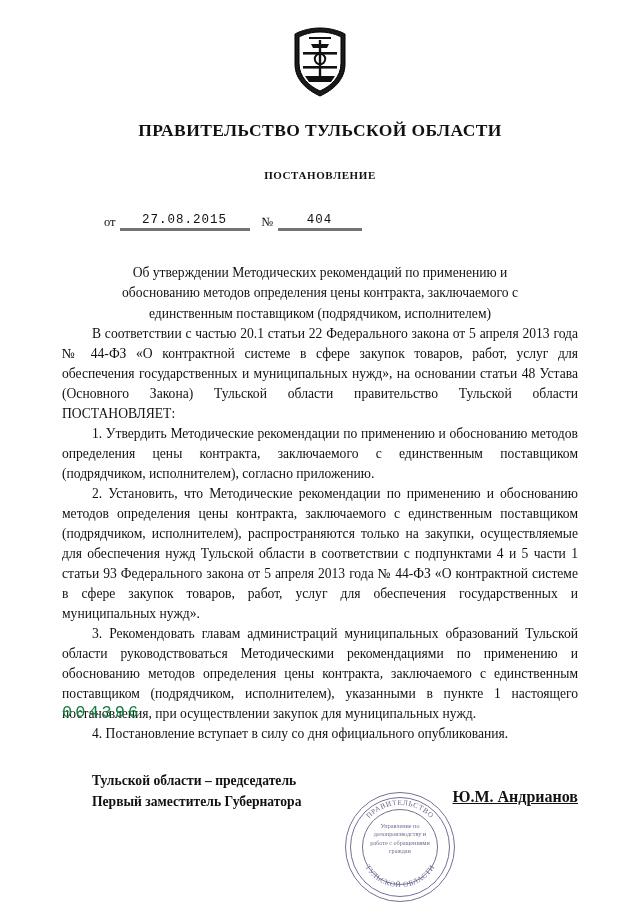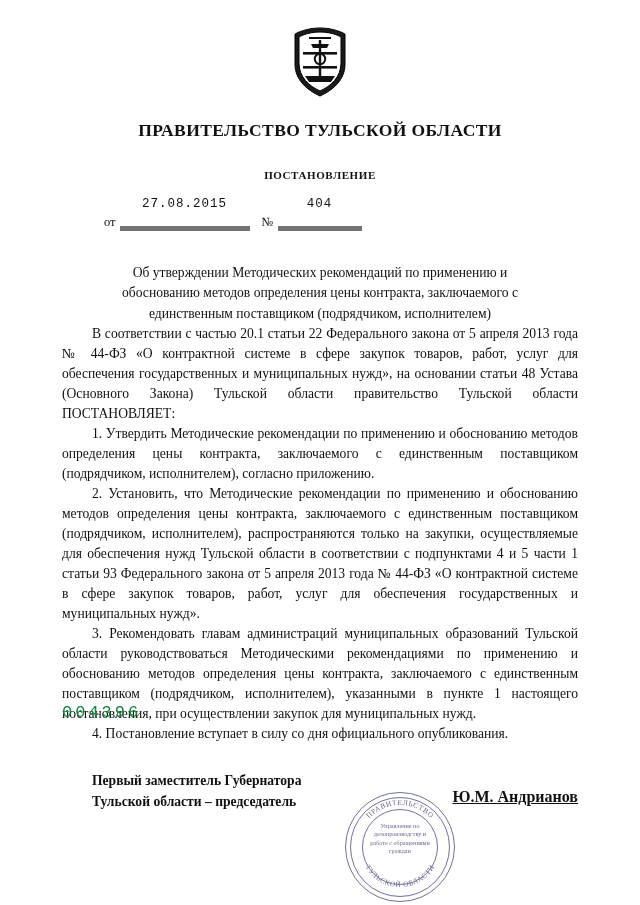--- a/index.html
+++ b/index.html
@@ -59,26 +59,26 @@
     display: flex;
     align-items: flex-end;
     font-size: 13px;
     height: 20px;
   }
   .datenum .lbl {
     font-size: 12.5px;
     padding-bottom: 1px;
   }
   .datenum .fill {
-    border-bottom: 5px solid #737373;
+    border-bottom: 3px solid #737373;
     text-align: center;
     font-family: "Liberation Mono", monospace;
     font-size: 12.5px;
     letter-spacing: 1px;
-    padding: 0 6px 15px 6px;
+    padding: 0 6px 1px 6px;
   }
   .datenum .date-fill { width: 118px; margin-left: 4px; }
   .datenum .num-lbl { margin-left: 12px; }
   .datenum .num-fill { width: 72px; margin-left: 4px; }
 
   
   .subject {
     margin: 32px 38px 0 38px;
     text-align: center;
     font-size: 13.6px;
@@ -205,22 +205,22 @@
   <div class="body">
     <p>В соответствии с частью 20.1 статьи 22 Федерального закона от 5 апреля 2013 года № 44-ФЗ «О контрактной системе в сфере закупок товаров, работ, услуг для обеспечения государственных и муниципальных нужд», на основании статьи 48 Устава (Основного Закона) Тульской области правительство Тульской области ПОСТАНОВЛЯЕТ:</p>
     <p>1. Утвердить Методические рекомендации по применению и обоснованию методов определения цены контракта, заключаемого с единственным поставщиком (подрядчиком, исполнителем), согласно приложению.</p>
     <p>2. Установить, что Методические рекомендации по применению и обоснованию методов определения цены контракта, заключаемого с единственным поставщиком (подрядчиком, исполнителем), распространяются только на закупки, осуществляемые для обеспечения нужд Тульской области в соответствии с подпунктами 4 и 5 части 1 статьи 93 Федерального закона от 5 апреля 2013 года № 44-ФЗ «О контрактной системе в сфере закупок товаров, работ, услуг для обеспечения государственных и муниципальных нужд».</p>
     <p>3. Рекомендовать главам администраций муниципальных образований Тульской области руководствоваться Методическими рекомендациями по применению и обоснованию методов определения цены контракта, заключаемого с единственным поставщиком (подрядчиком, исполнителем), указанными в пункте 1 настоящего постановления, при осуществлении закупок для муниципальных нужд.</p>
     <p>4. Постановление вступает в силу со дня официального опубликования.</p>
   </div>
 
   <div class="signature">
     <div class="sig-lines">
+      <div>Тульской области – председатель</div>
       <div>Первый заместитель Губернатора</div>
-      <div>Тульской области – председатель</div>
     </div>
     <div class="sig-name">Ю.М. Андрианов</div>
   </div>
 
   <div class="stamp">
     <div class="ring r1"></div>
     <div class="ring r2"></div>
     <div class="ring r3"></div>
     <svg class="stamp-arc" viewBox="0 0 110 110">
       <defs>

